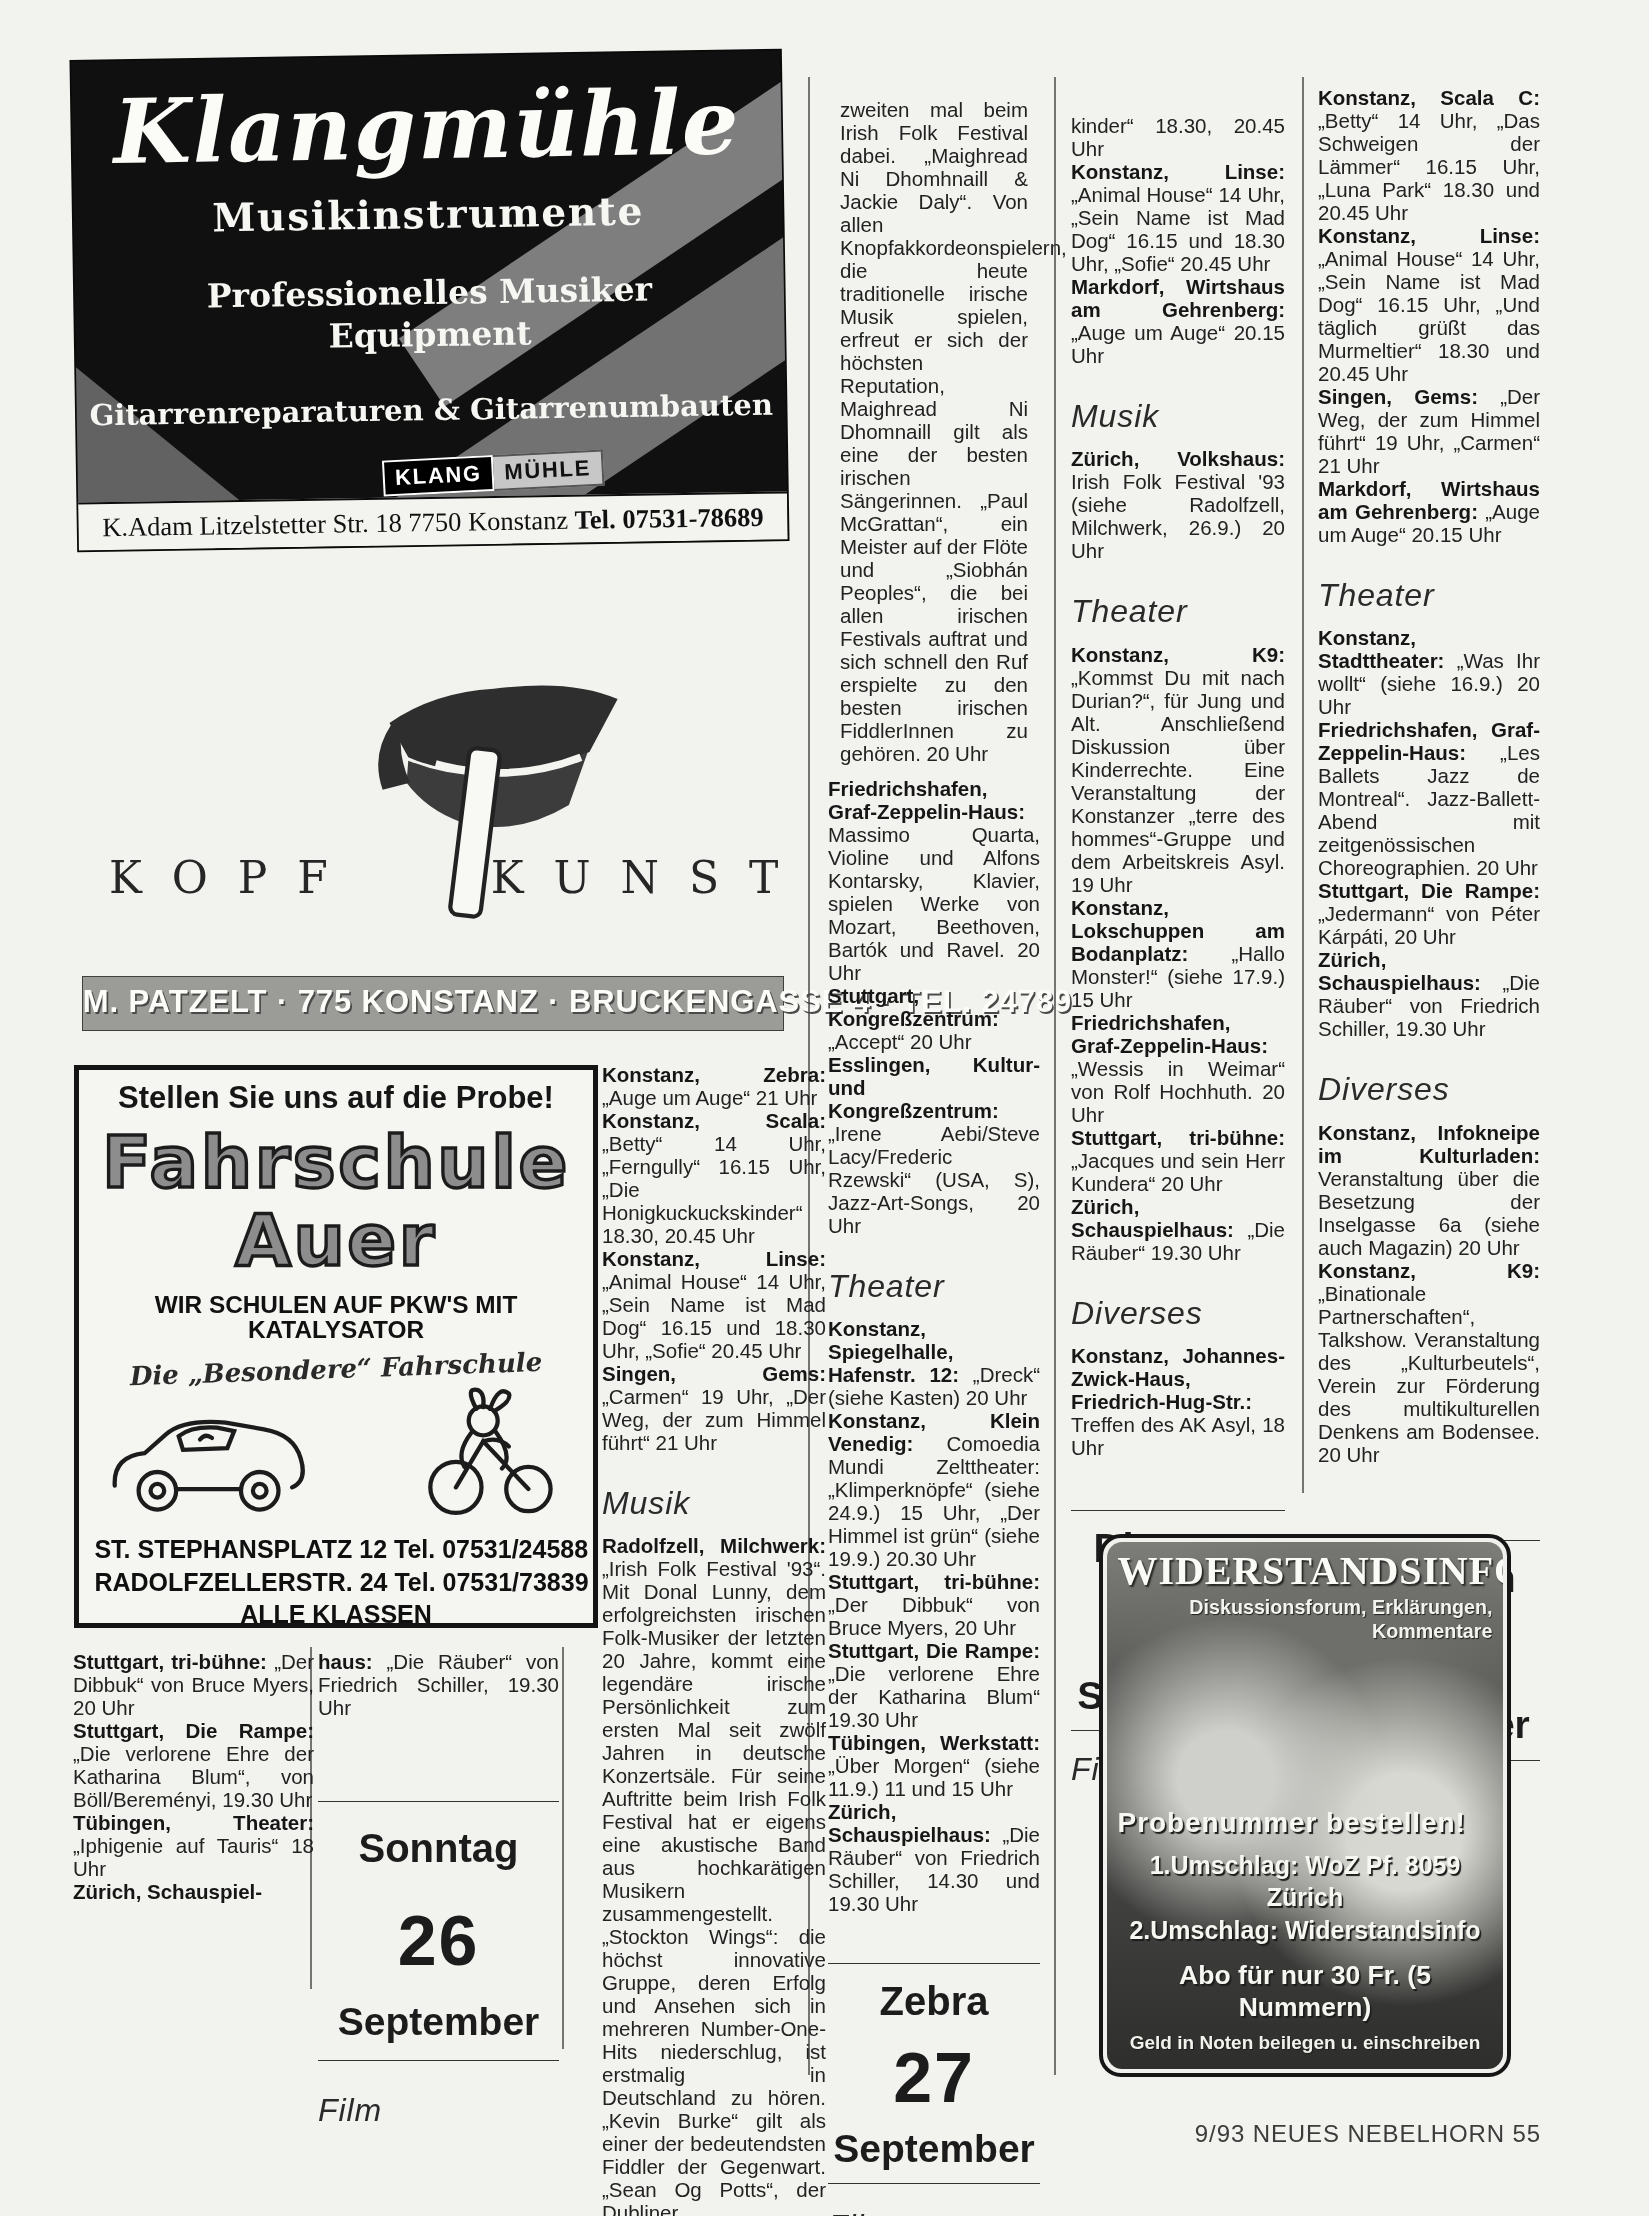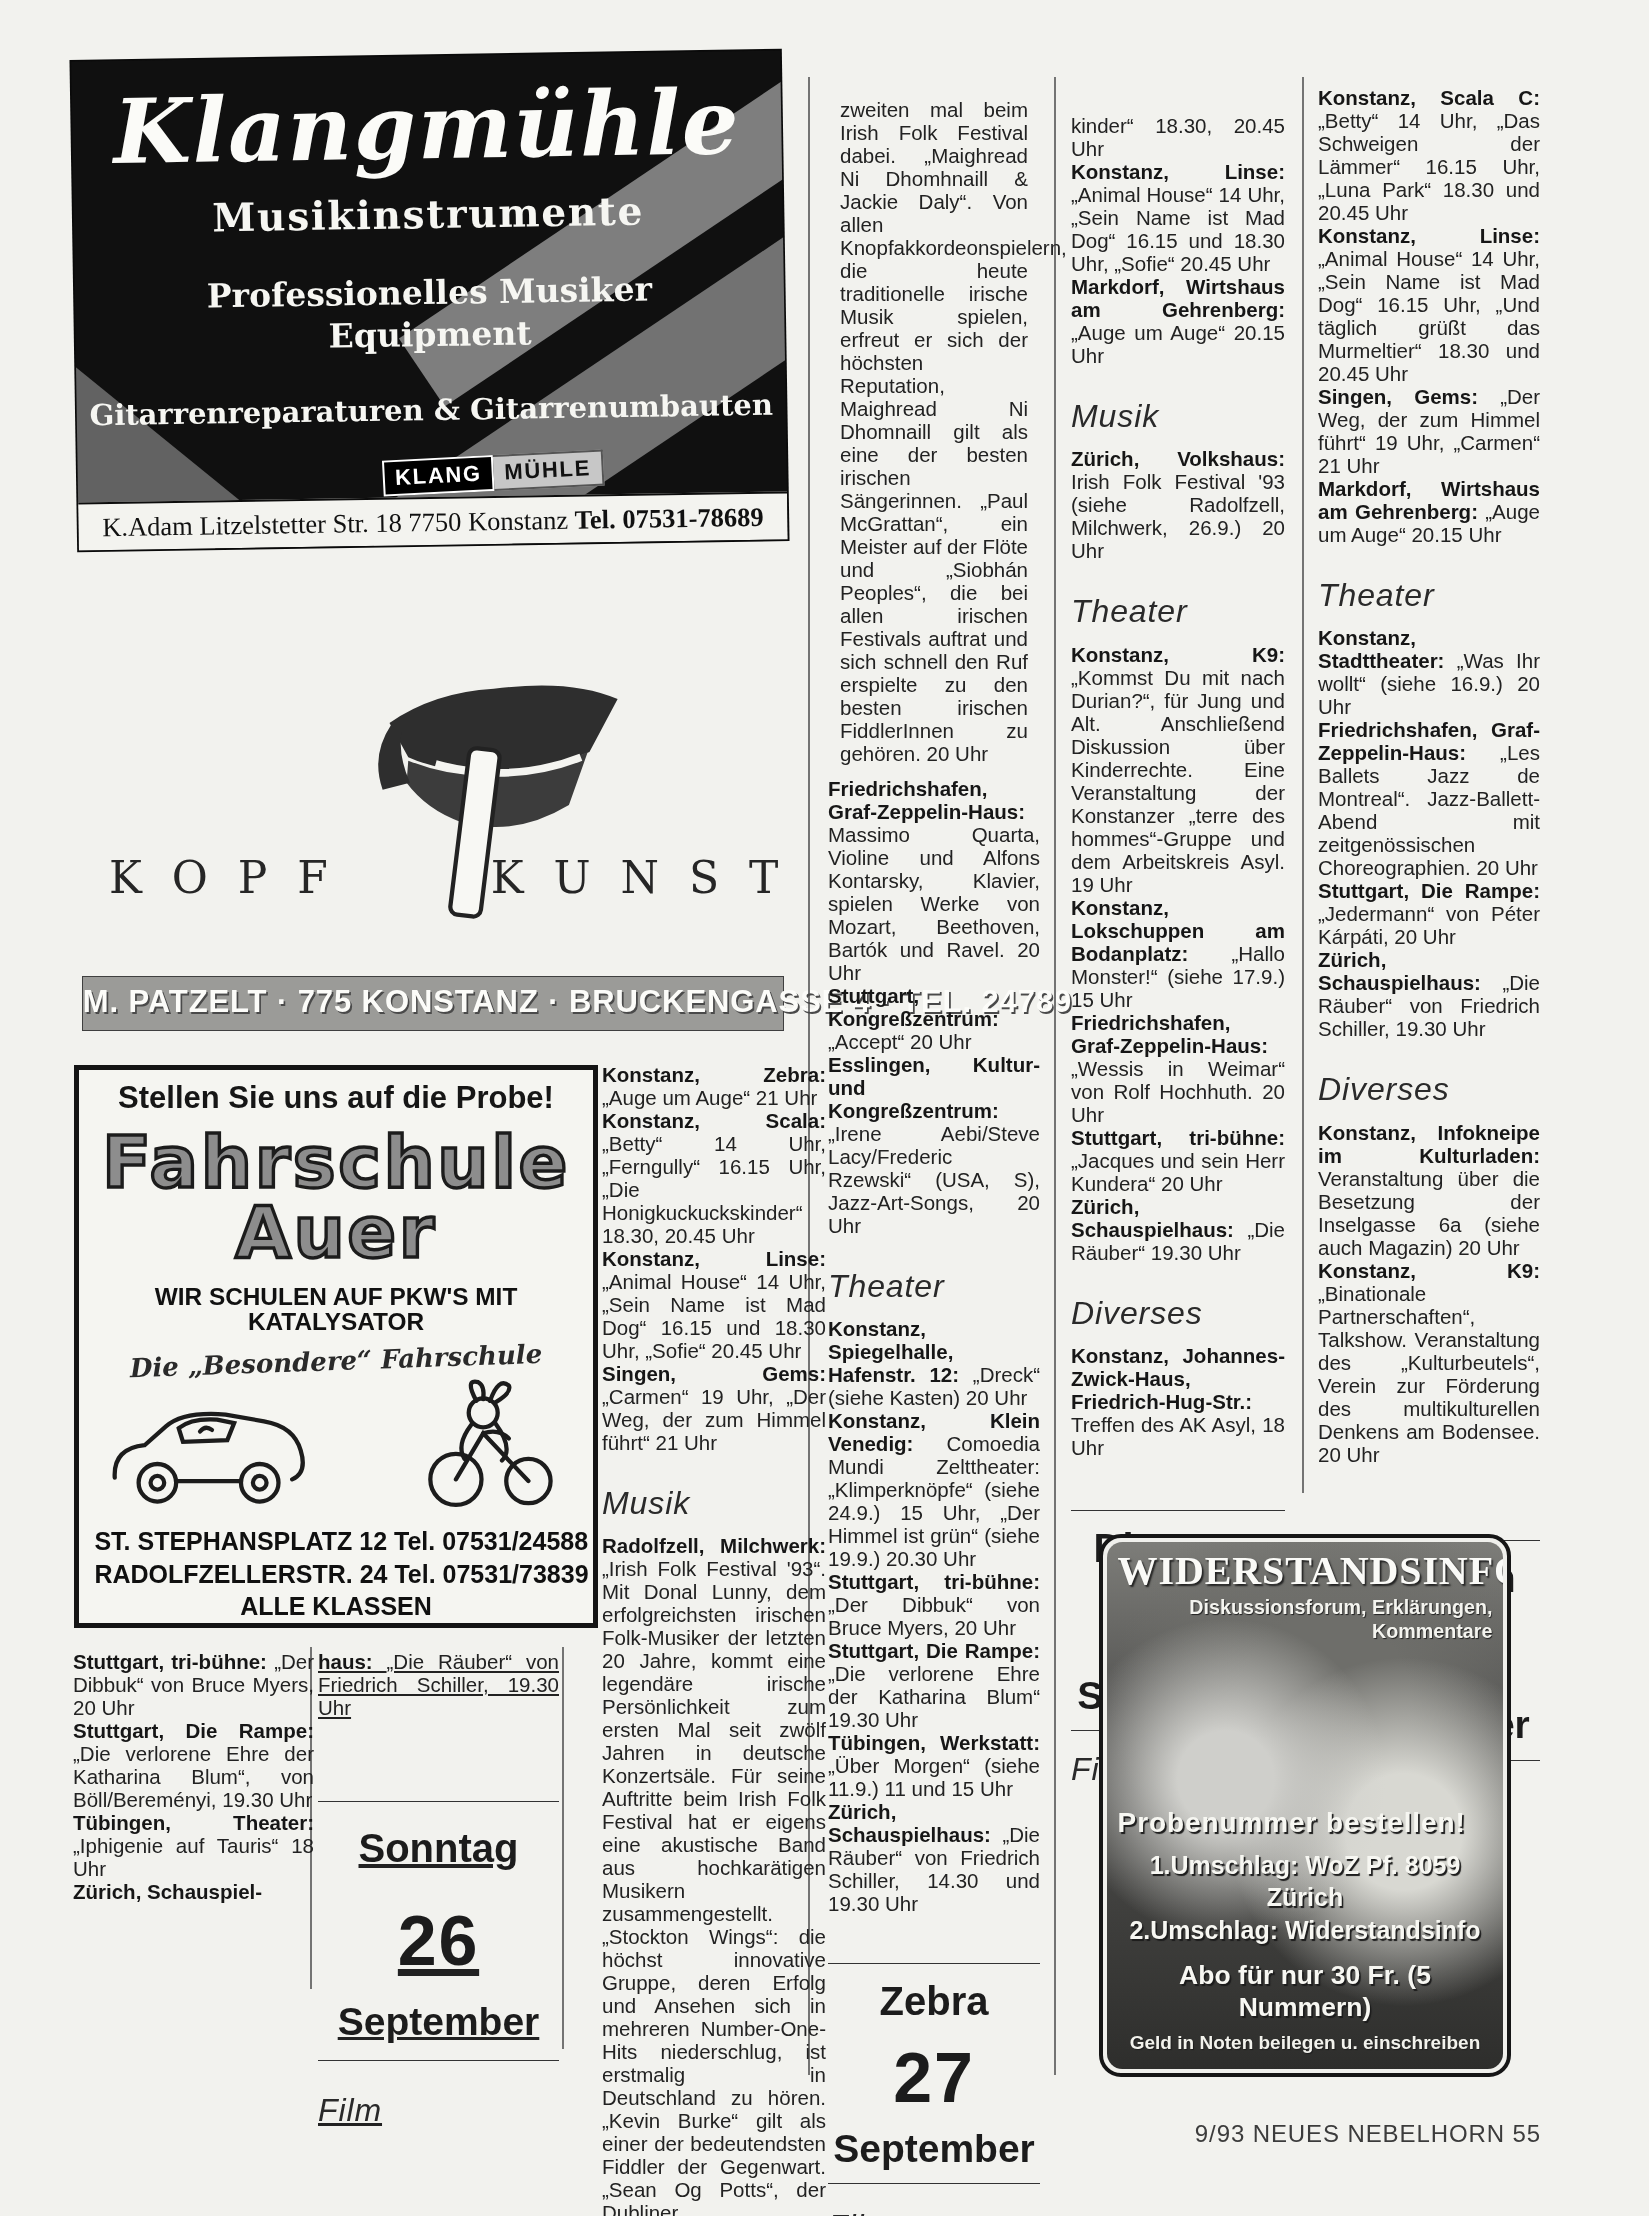--- a/index.html
+++ b/index.html
@@ -50,21 +50,21 @@
   .kopf-gap{width:103px;}
   .kopf-bar{position:absolute;left:6.8px;right:3.4px;top:315px;height:53px;background:#9b9b98;border:1.7px solid #3f3f3f;
             font:700 31px/50px "Liberation Sans",sans-serif;color:#fcfcf9;text-align:center;letter-spacing:0.9px;
             text-shadow:1.7px 1.7px 0 #4a4a4a;white-space:nowrap;}
   .kopf-lips{position:absolute;left:282px;top:8.6px;}
 
   
   .ad-fahr{position:absolute;left:74px;top:1065px;width:524px;height:563px;background:#f5f5f1;border:5.1px solid #141414;box-sizing:border-box;text-align:center;}
   .fahr-slogan{font:700 31px/1 "Liberation Sans",sans-serif;margin-top:12px;color:#161616;}
   .fahr-name{font:700 72px/0.95 "DejaVu Sans",sans-serif;color:#8d8d8d;-webkit-text-stroke:3.4px #1c1c1c;letter-spacing:2.6px;margin-top:15.4px;}
-  .fahr-name.second{margin-top:1px;}
+  .fahr-name.second{margin-top:9px;}
   .fahr-subline{font:700 24.4px/1 "Liberation Sans",sans-serif;margin-top:19px;color:#111;}
   .fahr-hand{font:italic 700 26px/1 "DejaVu Serif",serif;color:#2a2a2a;margin-top:13.7px;transform:rotate(-2deg);}
   .fahr-art{margin-top:3.4px;}
   .fahr-addr{font:700 25px/1.3 "Liberation Sans",sans-serif;color:#101010;text-align:left;padding-left:15.4px;}
   .fahr-classes{font:700 25px/1.3 "Liberation Sans",sans-serif;color:#101010;}
 
   
   .ad-wider{position:absolute;left:1099px;top:1534px;width:412px;height:543px;border:4.3px solid #161616;border-radius:22px;background:#f0f0ec;padding:4.3px;box-sizing:border-box;}
   .wider-inner{width:100%;height:100%;border-radius:15.4px;background:
       radial-gradient(circle at 30% 45%, #cfcfcb 0 12%, transparent 40%),
@@ -172,21 +172,21 @@
 
   <div class="col" id="colA" style="left:73px;top:1650px;width:241px;">
     <div>
         <div class="entry"><b>Stuttgart, tri-bühne: </b>„Der Dibbuk“ von Bruce Myers, 20 Uhr</div>
         <div class="entry"><b>Stuttgart, Die Rampe: </b>„Die verlorene Ehre der Katharina Blum“, von Böll/Bereményi, 19.30 Uhr</div>
         <div class="entry"><b>Tübingen, Theater: </b>„Iphigenie auf Tauris“ 18 Uhr</div>
         <div class="entry"><b>Zürich, Schauspiel- </b></div>
       </div>
   </div>
 
-  <div class="col" id="colB" style="left:318px;top:1650px;width:241px;text-decoration:underline;">
+  <div class="col" id="colB" style="left:318px;top:1650px;width:241px;">
     <div>
         <div class="entry"><b>haus: </b>„Die Räuber“ von Friedrich Schiller, 19.30 Uhr</div>
       </div>
     <div class="dateblock roomy" style="margin-top:82px;">
       <div class="drule"></div>
       <div class="dday">Sonntag</div>
       <div class="dnum">26</div>
       <div class="dmonth">September</div>
       <div class="drule"></div>
     </div>

